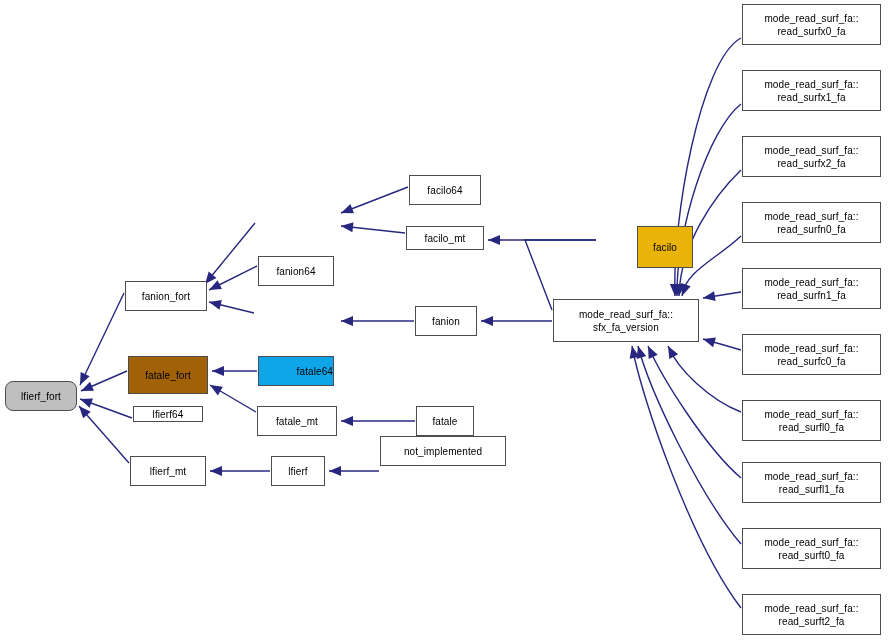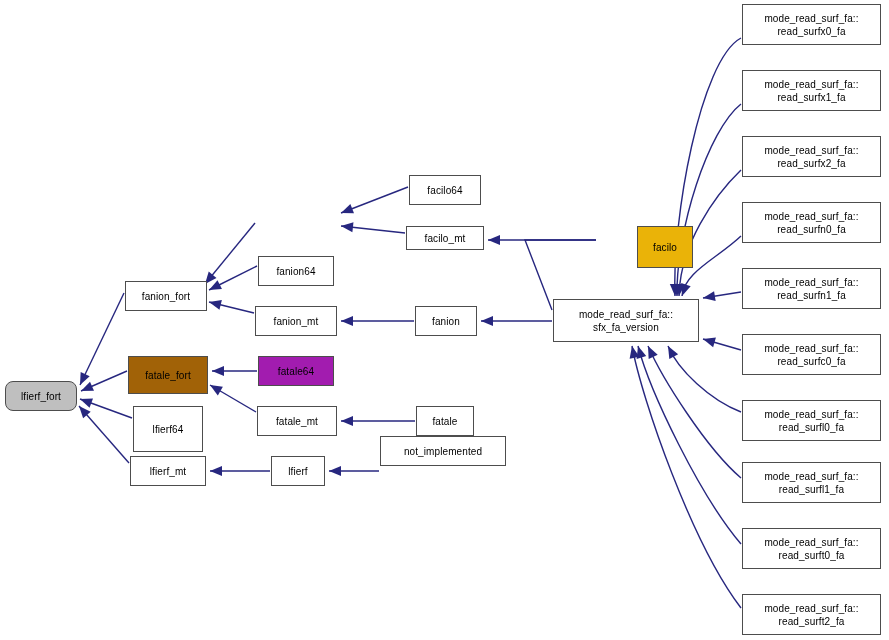--- a/index.html
+++ b/index.html
@@ -104,25 +104,24 @@
       <path d="M 741,478 C 706,448 662,378 648,346" fill="none" stroke="#27277f" stroke-width="1.4"></path>
       <polygon points="0,0 -12,-5 -12,5" fill="#27277f" transform="translate(648,346) rotate(-115.64678065628911)"></polygon>
       <path d="M 741,544 C 700,496 650,392 638,346" fill="none" stroke="#27277f" stroke-width="1.4"></path>
       <polygon points="0,0 -12,-5 -12,5" fill="#27277f" transform="translate(638,346) rotate(-106.68038765816495)"></polygon>
       <path d="M 741,608 C 692,544 642,400 632,346" fill="none" stroke="#27277f" stroke-width="1.4"></path>
       <polygon points="0,0 -12,-5 -12,5" fill="#27277f" transform="translate(632,346) rotate(-102.08247379694197)"></polygon>
     </svg>
 <div class="node highlight" style="left: 5px; top: 381px; width: 72px; height: 30px; border-color: rgb(77, 77, 77); background: rgb(191, 191, 191); border-radius: 8px;"><span class="label">lfierf_fort</span></div>
     <div class="node" style="left: 125px; top: 281px; width: 82px; height: 30px; border-color: rgb(77, 77, 77); background: rgb(255, 255, 255);"><span class="label">fanion_fort</span></div>
     <div class="node" style="left: 128px; top: 356px; width: 80px; height: 38px; border-color: rgb(77, 77, 77); background: #a16207; text-align: center;"><span class="label">fatale_fort</span></div>
-    <div class="node" style="left: 133px; top: 406px; width: 70px; height: 46px; border-color: rgb(77, 77, 77); background: rgb(255, 255, 255); text-align: center;"><span class="label">lfierf64</span></div>
+    <div class="node" style="left: 133px; top: 406px; width: 70px; height: 16px; border-color: rgb(77, 77, 77); background: rgb(255, 255, 255); text-align: center;"><span class="label">lfierf64</span></div>
     <div class="node" style="left: 130px; top: 456px; width: 76px; height: 30px; border-color: rgb(77, 77, 77); background: rgb(255, 255, 255);"><span class="label">lfierf_mt</span></div>
     <div class="node" style="left: 258px; top: 256px; width: 76px; height: 30px; border-color: rgb(77, 77, 77); background: rgb(255, 255, 255);"><span class="label">fanion64</span></div>
-    <div class="node" style="left: 255px; top: 306px; width: 82px; height: 30px; border-color: rgb(77, 77, 77); background: rgb(255, 255, 255);"><span class="label">fanion_mt</span></div>
-    <div class="node" style="left: 258px; top: 356px; width: 76px; height: 30px; border-color: rgb(77, 77, 77); background: #a21caf;"><span class="label">fatale64</span></div>
+    <div class="node" style="left: 258px; top: 356px; width: 76px; height: 30px; border-color: rgb(77, 77, 77); background: #0ea5e9; text-align: right;"><span class="label">fatale64</span></div>
     <div class="node" style="left: 257px; top: 406px; width: 80px; height: 30px; border-color: rgb(77, 77, 77); background: rgb(255, 255, 255);"><span class="label">fatale_mt</span></div>
     <div class="node" style="left: 271px; top: 456px; width: 54px; height: 30px; border-color: rgb(77, 77, 77); background: rgb(255, 255, 255);"><span class="label">lfierf</span></div>
     <div class="node" style="left: 409px; top: 175px; width: 72px; height: 30px; border-color: rgb(77, 77, 77); background: rgb(255, 255, 255);"><span class="label">facilo64</span></div>
     <div class="node" style="left: 406px; top: 226px; width: 78px; height: 24px; border-color: rgb(77, 77, 77); background: rgb(255, 255, 255);"><span class="label">facilo_mt</span></div>
     <div class="node" style="left: 415px; top: 306px; width: 62px; height: 30px; border-color: rgb(77, 77, 77); background: rgb(255, 255, 255);"><span class="label">fanion</span></div>
     <div class="node" style="left: 416px; top: 406px; width: 58px; height: 30px; border-color: rgb(77, 77, 77); background: rgb(255, 255, 255);"><span class="label">fatale</span></div>
     <div class="node" style="left: 380px; top: 436px; width: 126px; height: 30px; border-color: rgb(77, 77, 77); background: rgb(255, 255, 255);"><span class="label">not_implemented</span></div>
     <div class="node" style="left: 597px; top: 226px; width: 56px; height: 42px; border-color: rgb(77, 77, 77); background: #eab308; margin-left: 40px;"><span class="label">facilo</span></div>
     <div class="node" style="left: 553px; top: 299px; width: 146px; height: 43px; border-color: rgb(77, 77, 77); background: rgb(255, 255, 255);"><span class="label">mode_read_surf_fa::
 sfx_fa_version</span></div>

